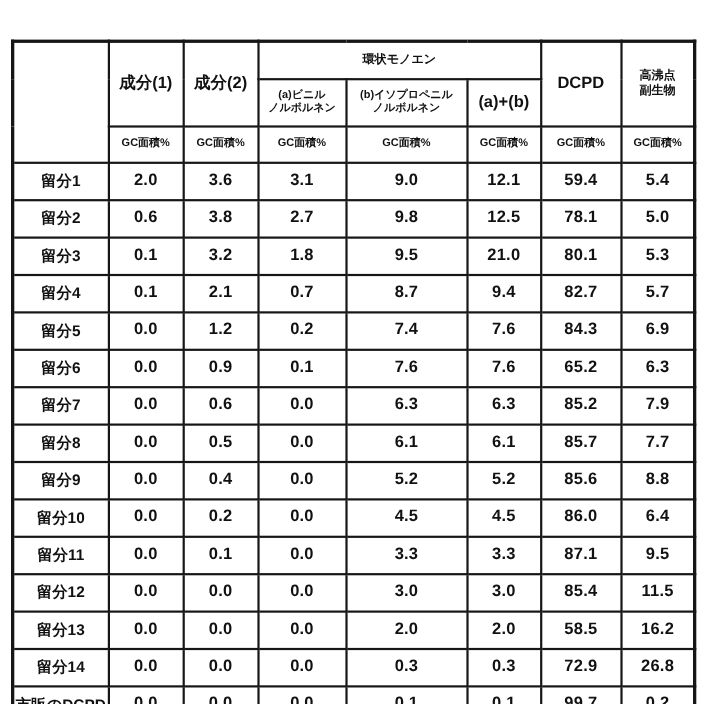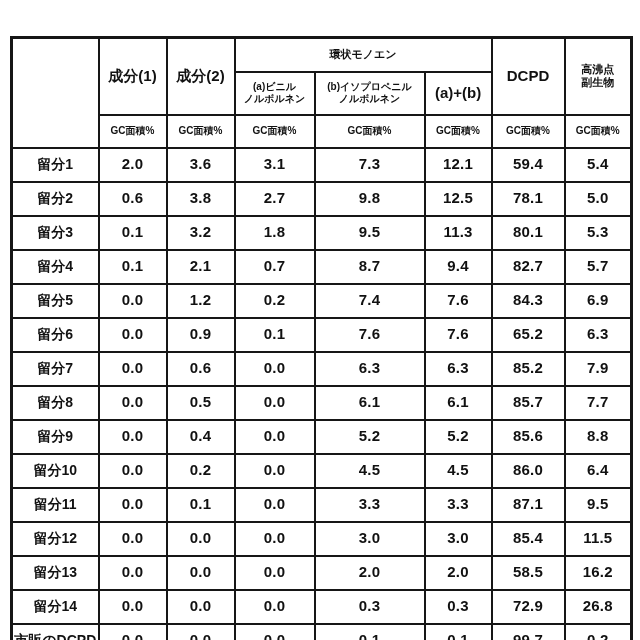--- a/index.html
+++ b/index.html
@@ -81,42 +81,42 @@
         <td class="fs13">GC面積%</td>
         <td class="fs13">GC面積%</td>
       </tr>
     </thead>
     <tbody id="table-body">
         <tr>
           <td class="rowlabel">留分1</td>
           <td class="val">2.0</td>
           <td class="val">3.6</td>
           <td class="val">3.1</td>
-          <td class="val">7.3</td>
+          <td class="val">9.0</td>
           <td class="val">12.1</td>
           <td class="val">59.4</td>
           <td class="val">5.4</td>
         </tr>
         <tr>
           <td class="rowlabel">留分2</td>
           <td class="val">0.6</td>
           <td class="val">3.8</td>
           <td class="val">2.7</td>
           <td class="val">9.8</td>
           <td class="val">12.5</td>
           <td class="val">78.1</td>
           <td class="val">5.0</td>
         </tr>
         <tr>
           <td class="rowlabel">留分3</td>
           <td class="val">0.1</td>
           <td class="val">3.2</td>
           <td class="val">1.8</td>
           <td class="val">9.5</td>
-          <td class="val">11.3</td>
+          <td class="val">21.0</td>
           <td class="val">80.1</td>
           <td class="val">5.3</td>
         </tr>
         <tr>
           <td class="rowlabel">留分4</td>
           <td class="val">0.1</td>
           <td class="val">2.1</td>
           <td class="val">0.7</td>
           <td class="val">8.7</td>
           <td class="val">9.4</td>

